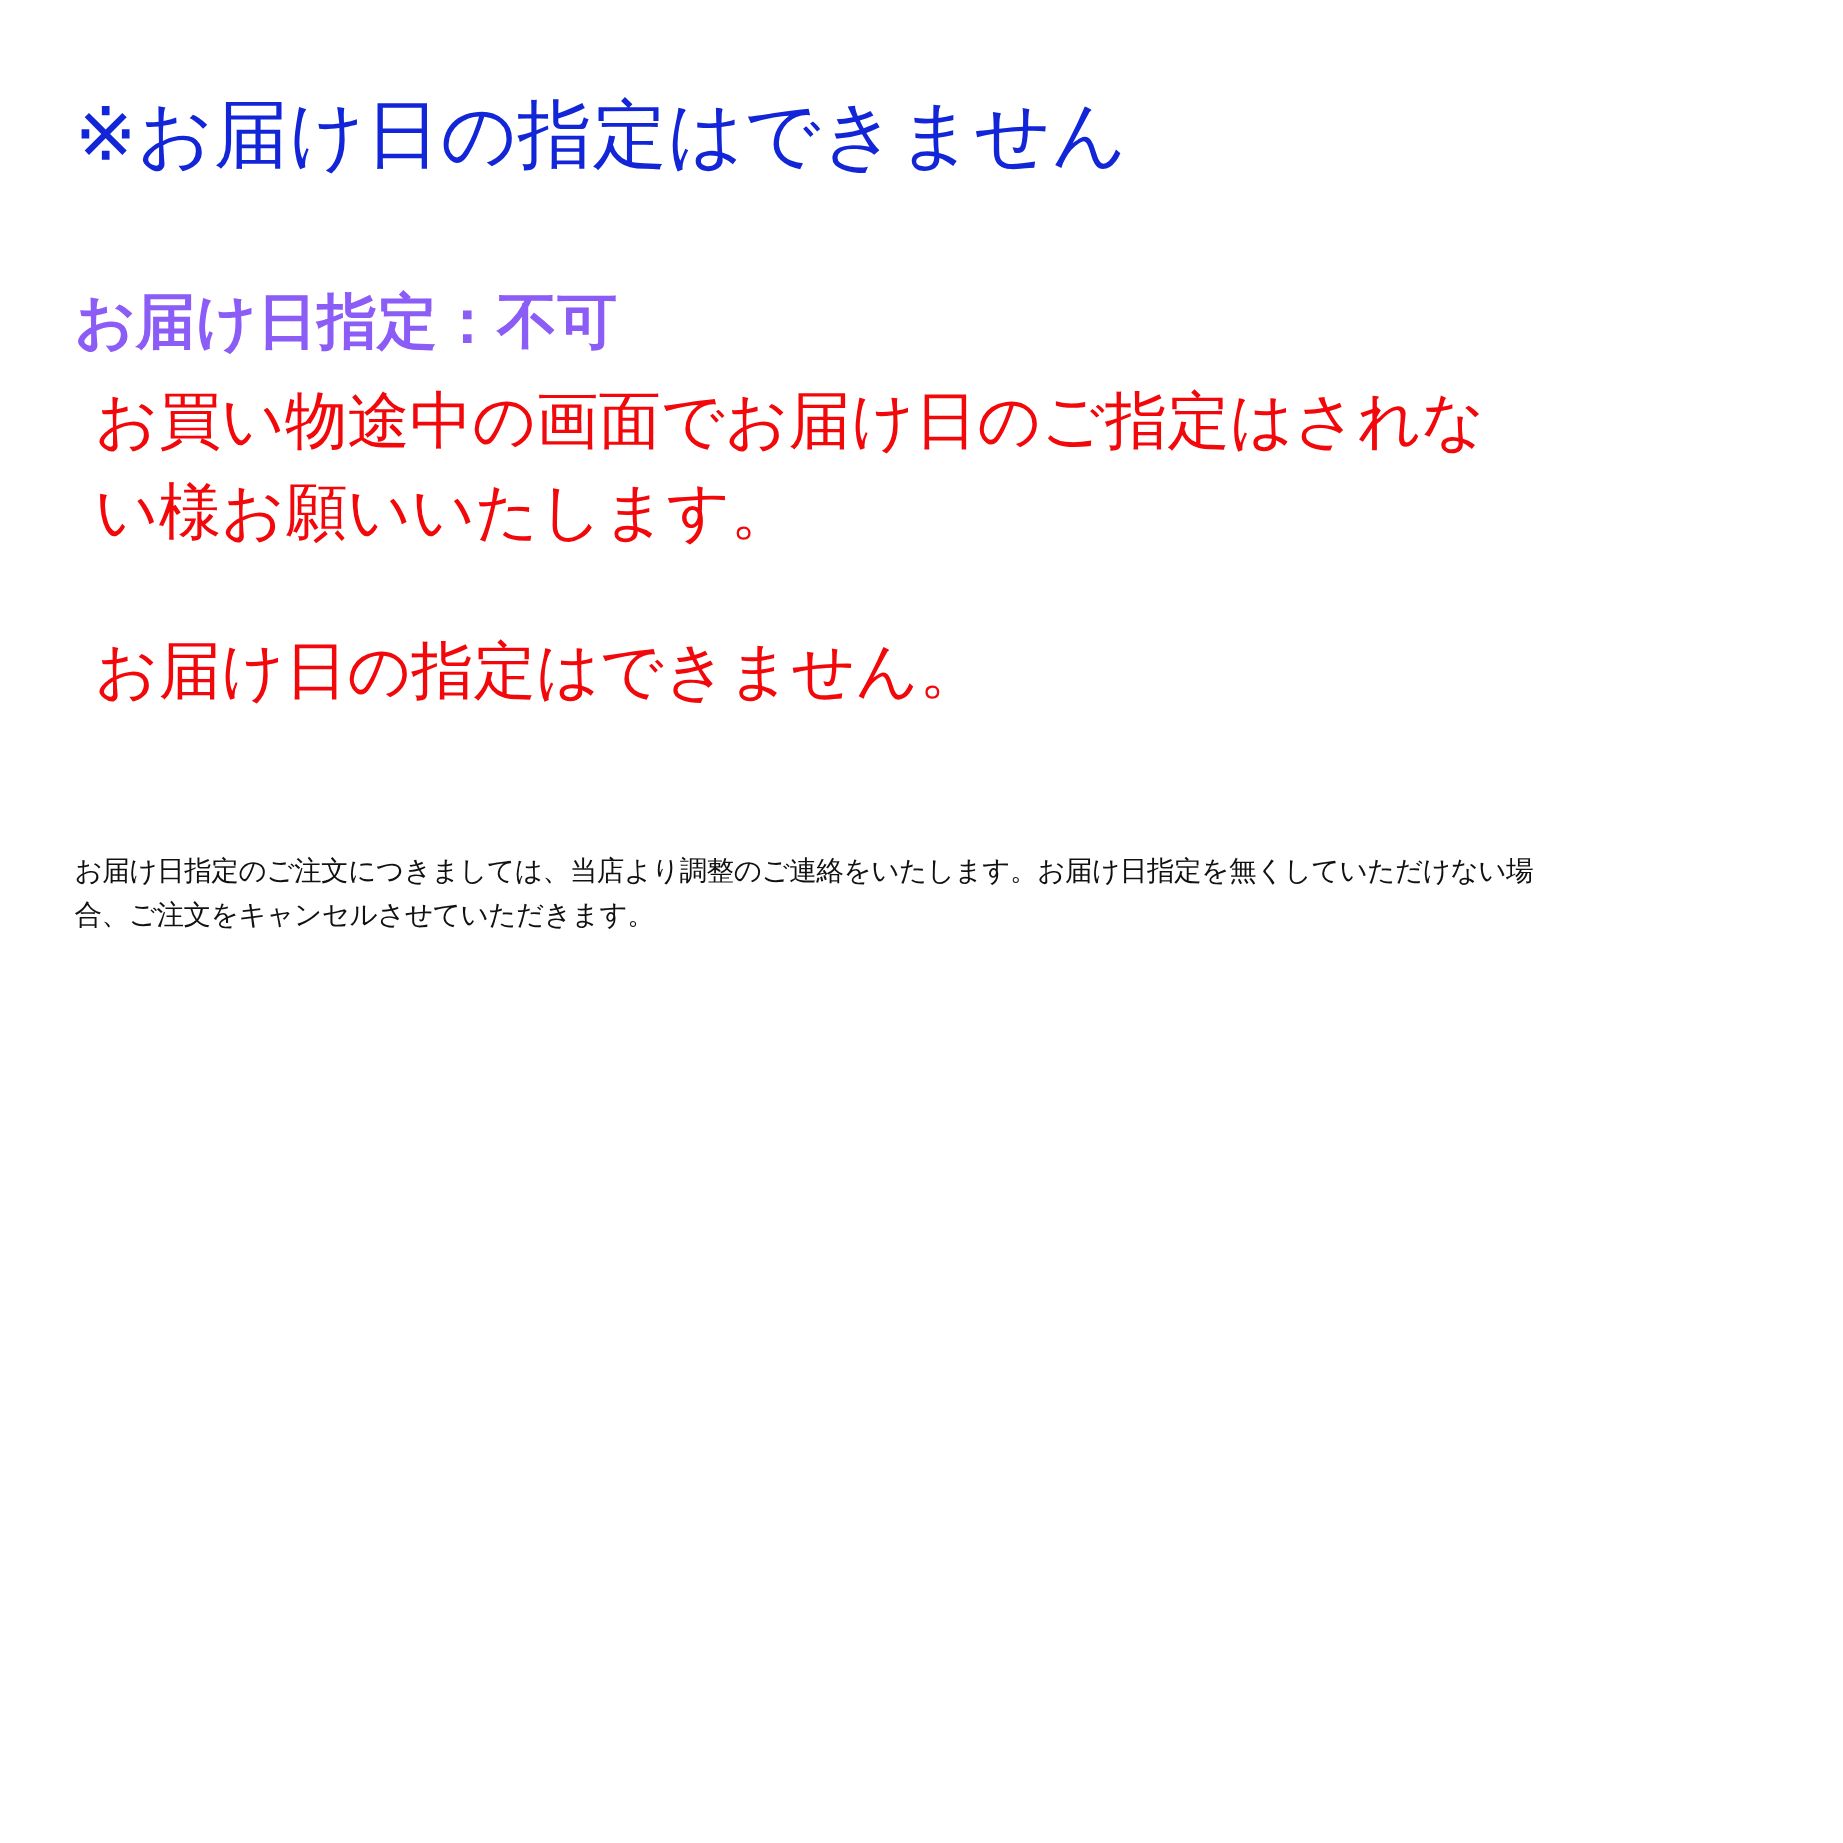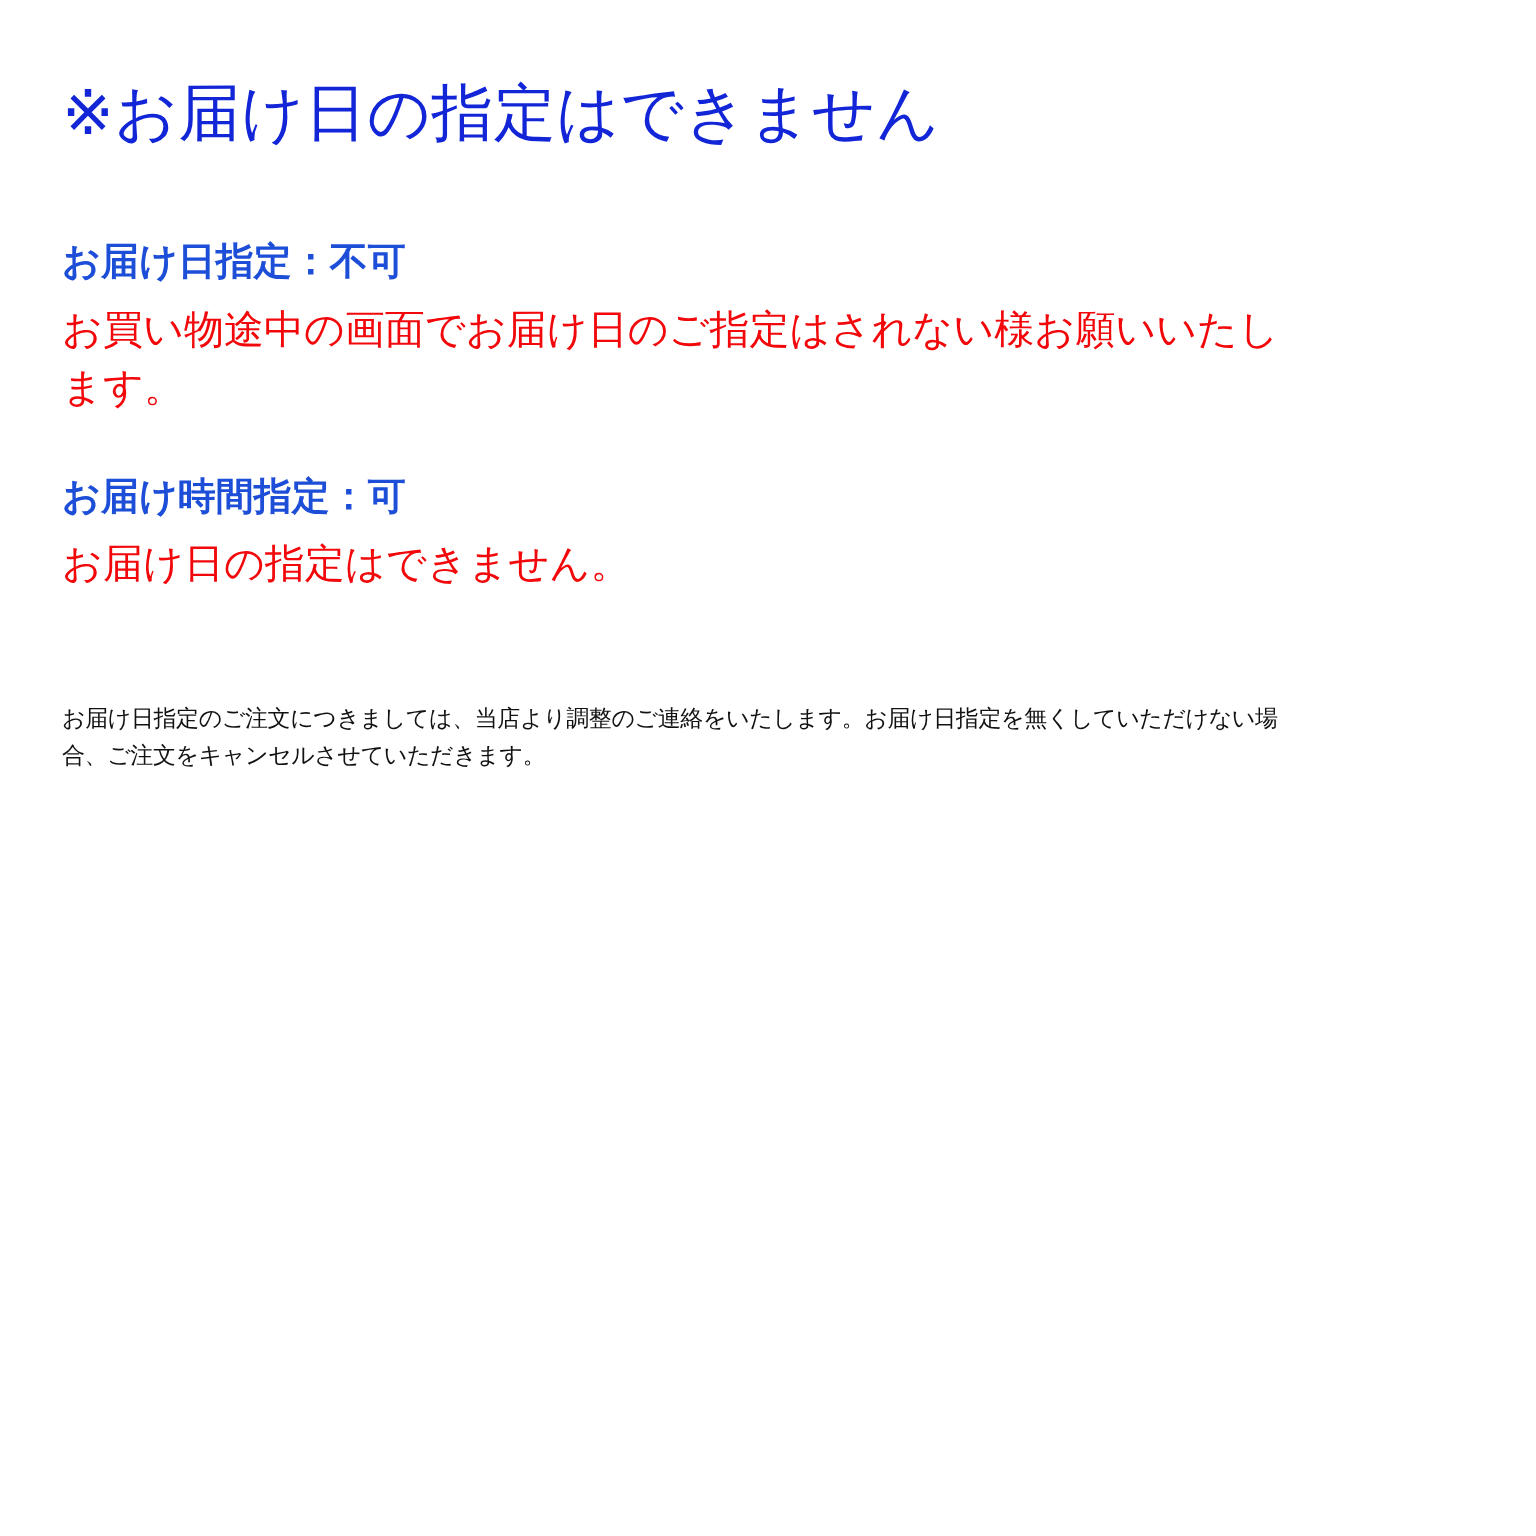--- a/index.html
+++ b/index.html
@@ -28,34 +28,34 @@
     line-height: 1.12;
     font-weight: 400;
     letter-spacing: 0.5px;
     margin: 0 0 92px 0;
     white-space: nowrap;
   }
   .section {
     margin: 0 0 58px 0;
   }
   .section-title {
-    color: #1d4ed8;
-    font-size: 38px;
+    color: #8b5cf6;
+    font-size: 50px;
     font-weight: 700;
     line-height: 1.16;
     letter-spacing: 0px;
     margin: 0 0 16px 0;
     white-space: nowrap;
   }
   .section-body {
     color: #f2080a;
-    font-size: 40px;
+    font-size: 52px;
     font-weight: 400;
     line-height: 1.45;
-    margin: 0;
+    margin: 17px;
     max-width: 1340px;
   }
   .spacer {
     height: 42px;
   }
   .footnote {
     color: #111111;
     font-size: 23px;
     font-weight: 400;
     line-height: 1.62;
@@ -73,21 +73,20 @@
 <div class="page">
 
   <h1 class="notice-heading">※お届け日の指定はできません</h1>
 
   <div class="section date-section">
     <h2 class="section-title">お届け日指定：不可</h2>
     <p class="section-body">お買い物途中の画面でお届け日のご指定はされない様お願いいたします。</p>
   </div>
 
   <div class="section time-section">
-    <h2 class="section-title">お届け時間指定：可</h2>
     <p class="section-body">お届け日の指定はできません。</p>
   </div>
 
   <div class="spacer"></div>
 
   <p class="footnote">お届け日指定のご注文につきましては、当店より調整のご連絡をいたします。お届け日指定を無くしていただけない場合、ご注文をキャンセルさせていただきます。</p>
 
 </div>
 
 </body></html>

